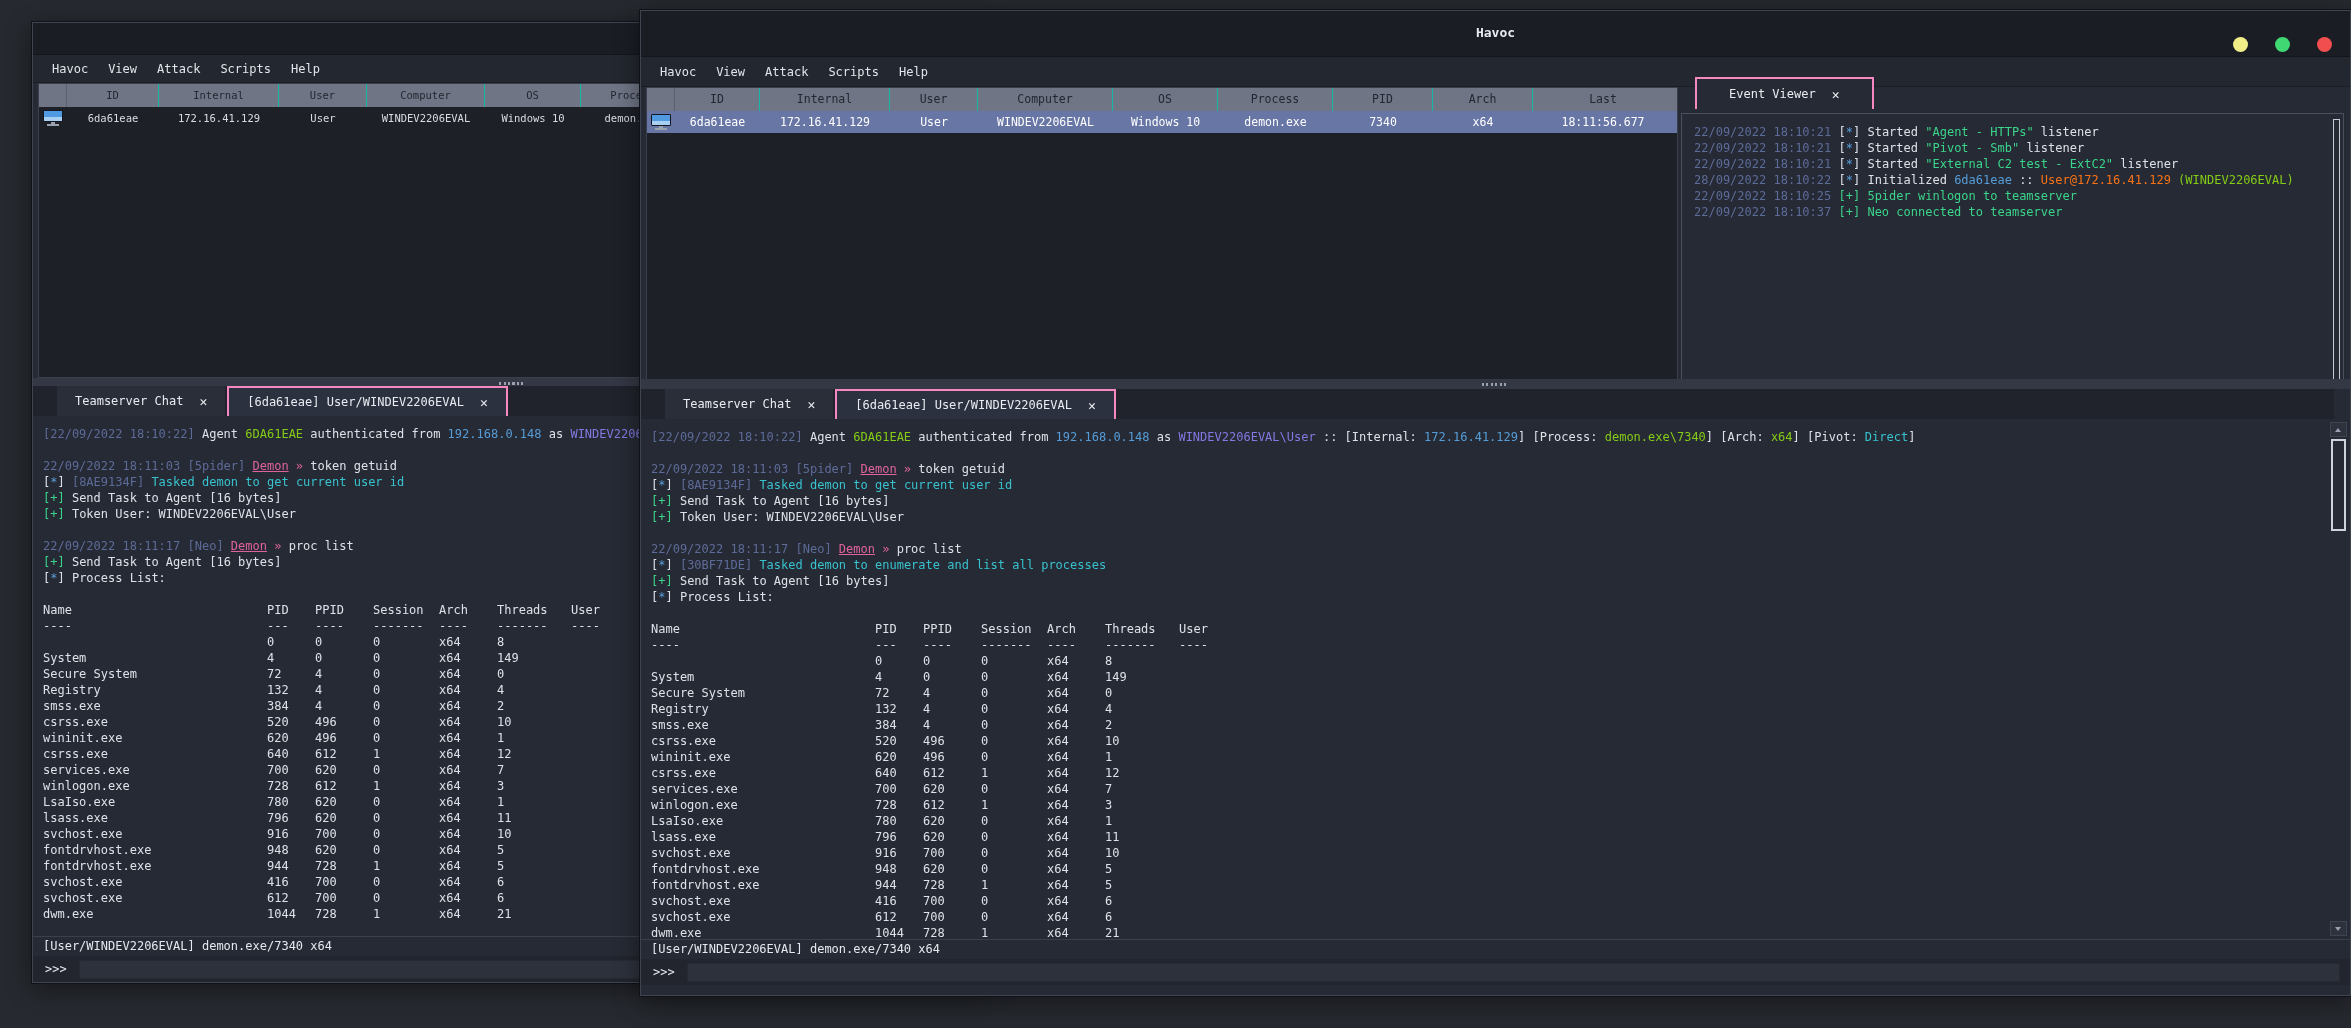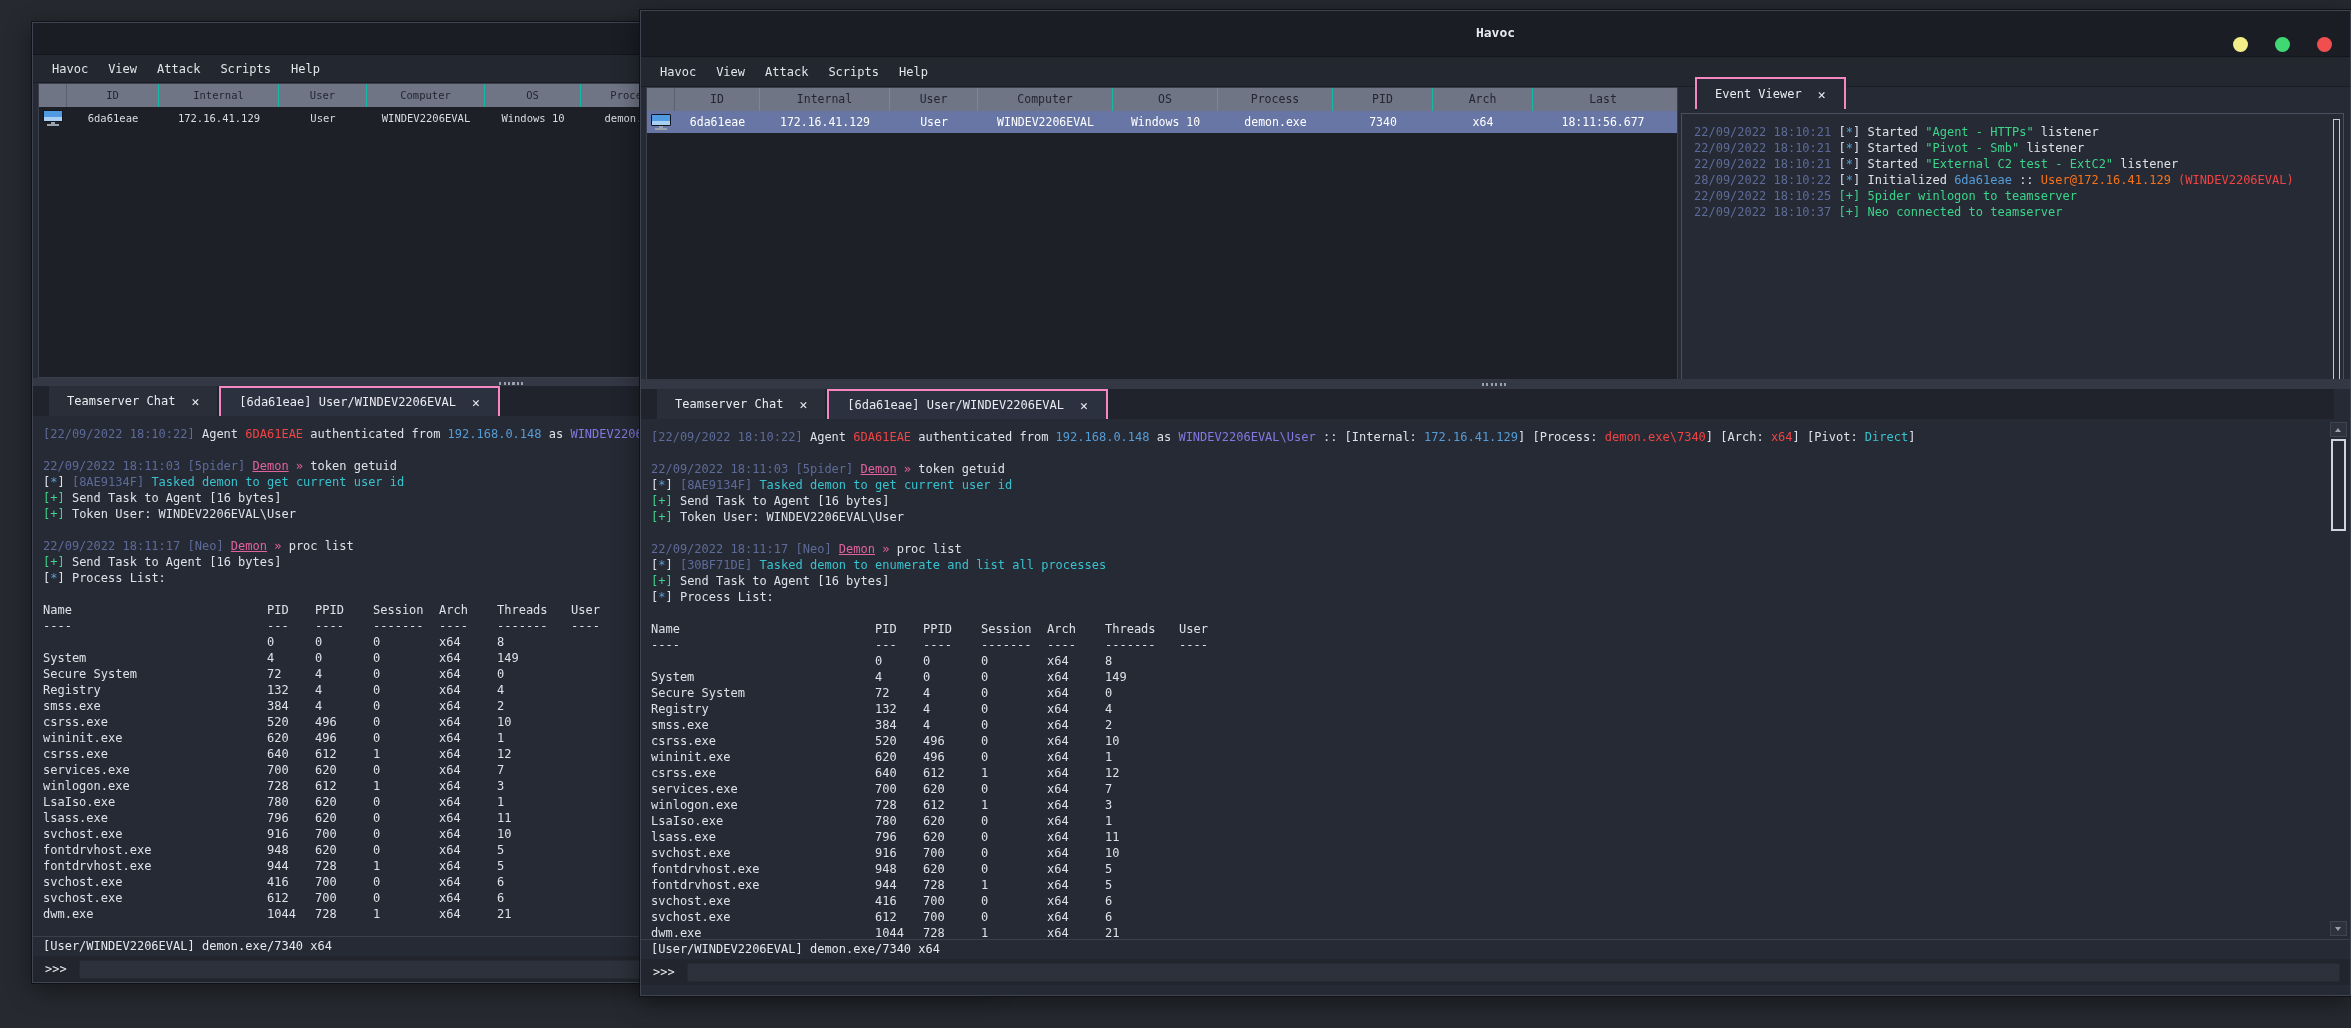--- a/index.html
+++ b/index.html
@@ -49,50 +49,50 @@
   .monitor { width:20px; height:16px; position:relative; display:inline-block; }
   .monitor .scr { position:absolute; left:0; top:0; width:20px; height:12px;
     border:1px solid #141720; border-radius:1px;
     background:linear-gradient(#4f9ae0 58%, #a8cef2 58%); }
   .monitor .stand { position:absolute; left:8px; top:12px; width:4px; height:2px; background:#9aa2b0; }
   .monitor .base { position:absolute; left:4px; top:14px; width:12px; height:2px; background:#9aa2b0; }
 
   
   .event { position:absolute; left:1040px; top:66px; width:663px; height:312px; }
   .event-tabrow { height:32px; padding-left:14px; display:flex; }
-  .event-tab { display:flex; align-items:center; gap:16px; padding:0 18px;
+  .event-tab { display:flex; align-items:center; gap:16px; padding:0 32px;
     background:#262a34; border:2px solid #f787c1; border-bottom:none;
     color:#e9ebf0; font-size:12px; cursor:pointer; }
   .event-panel { position:absolute; top:36px; left:0; right:0; bottom:0;
     background:#262a34; border:1px solid #4a5060; padding:10px 12px; overflow:hidden; }
   .escroll { position:absolute; right:3px; top:5px; bottom:5px; width:7px;
     border:1px solid #c6cad4; }
 
   
   .splitter { position:absolute; left:0; right:0; height:10px; background:#343744;
     cursor:row-resize; display:flex; align-items:center; justify-content:center; }
   .fw .splitter { top:368px; } .bw .splitter { top:355px; }
   .dots { width:27px; height:3px;
     background:repeating-linear-gradient(90deg,#9aa0ac 0 2px,transparent 2px 4.5px); }
   .tabbar { position:absolute; left:0; right:16px; height:30px; background:#20232c;
-    display:flex; align-items:stretch; padding-left:16px; }
+    display:flex; align-items:stretch; padding-left:24px; }
   .fw .tabbar { top:378px; } .bw .tabbar { top:363px; }
   .tab { display:flex; align-items:center; gap:16px; padding:0 18px; margin-right:2px;
     background:#2a2e39; color:#e9ebf0; font-size:12px; cursor:pointer; }
   .tab.active { background:#2c3140; border:2px solid #f787c1; border-bottom:none; }
   .tab-close { font-size:13px; color:#eceef2; cursor:pointer; }
 
   
   .terminal { position:absolute; left:0; right:0; background:#262a34;
     padding:10px 0 0 10px; overflow:hidden; }
   .fw .terminal { top:408px; height:520px; } .bw .terminal { top:393px; height:520px; }
   .tline, .prow { white-space:pre; height:16px; line-height:16px; font-size:12px; color:#dde1e8; }
   .c-ts{color:#5d6b99} .c-w{color:#dde1e8} .c-pk{color:#e0639f}
   .c-pku{color:#e0639f; text-decoration:underline} .c-cy{color:#38c2ce}
-  .c-gn{color:#3bd48b} .c-rd{color:#ef4444} .c-bl{color:#569dd8}
+  .c-gn{color:#3bd48b} .c-rd{color:#84cc16} .c-bl{color:#569dd8}
   .c-pu{color:#8279e2} .c-yw{color:#f97316}
   .pc { display:inline-block; overflow:hidden; vertical-align:top; }
   .pc0{width:224px} .pc1{width:48px} .pc2{width:58px} .pc3{width:66px}
   .pc4{width:58px} .pc5{width:74px} .pc6{width:56px}
   .tscroll { position:absolute; right:3px; top:3px; bottom:3px; width:17px; }
   .sbtn { position:absolute; left:0; right:0; height:15px; background:#2e323d;
     border:1px solid #3e4450; cursor:pointer; }
   .sbtn.up{top:0} .sbtn.down{bottom:0}
   .sbtn::after { content:""; position:absolute; left:4px; border-left:3px solid transparent;
     border-right:3px solid transparent; }

